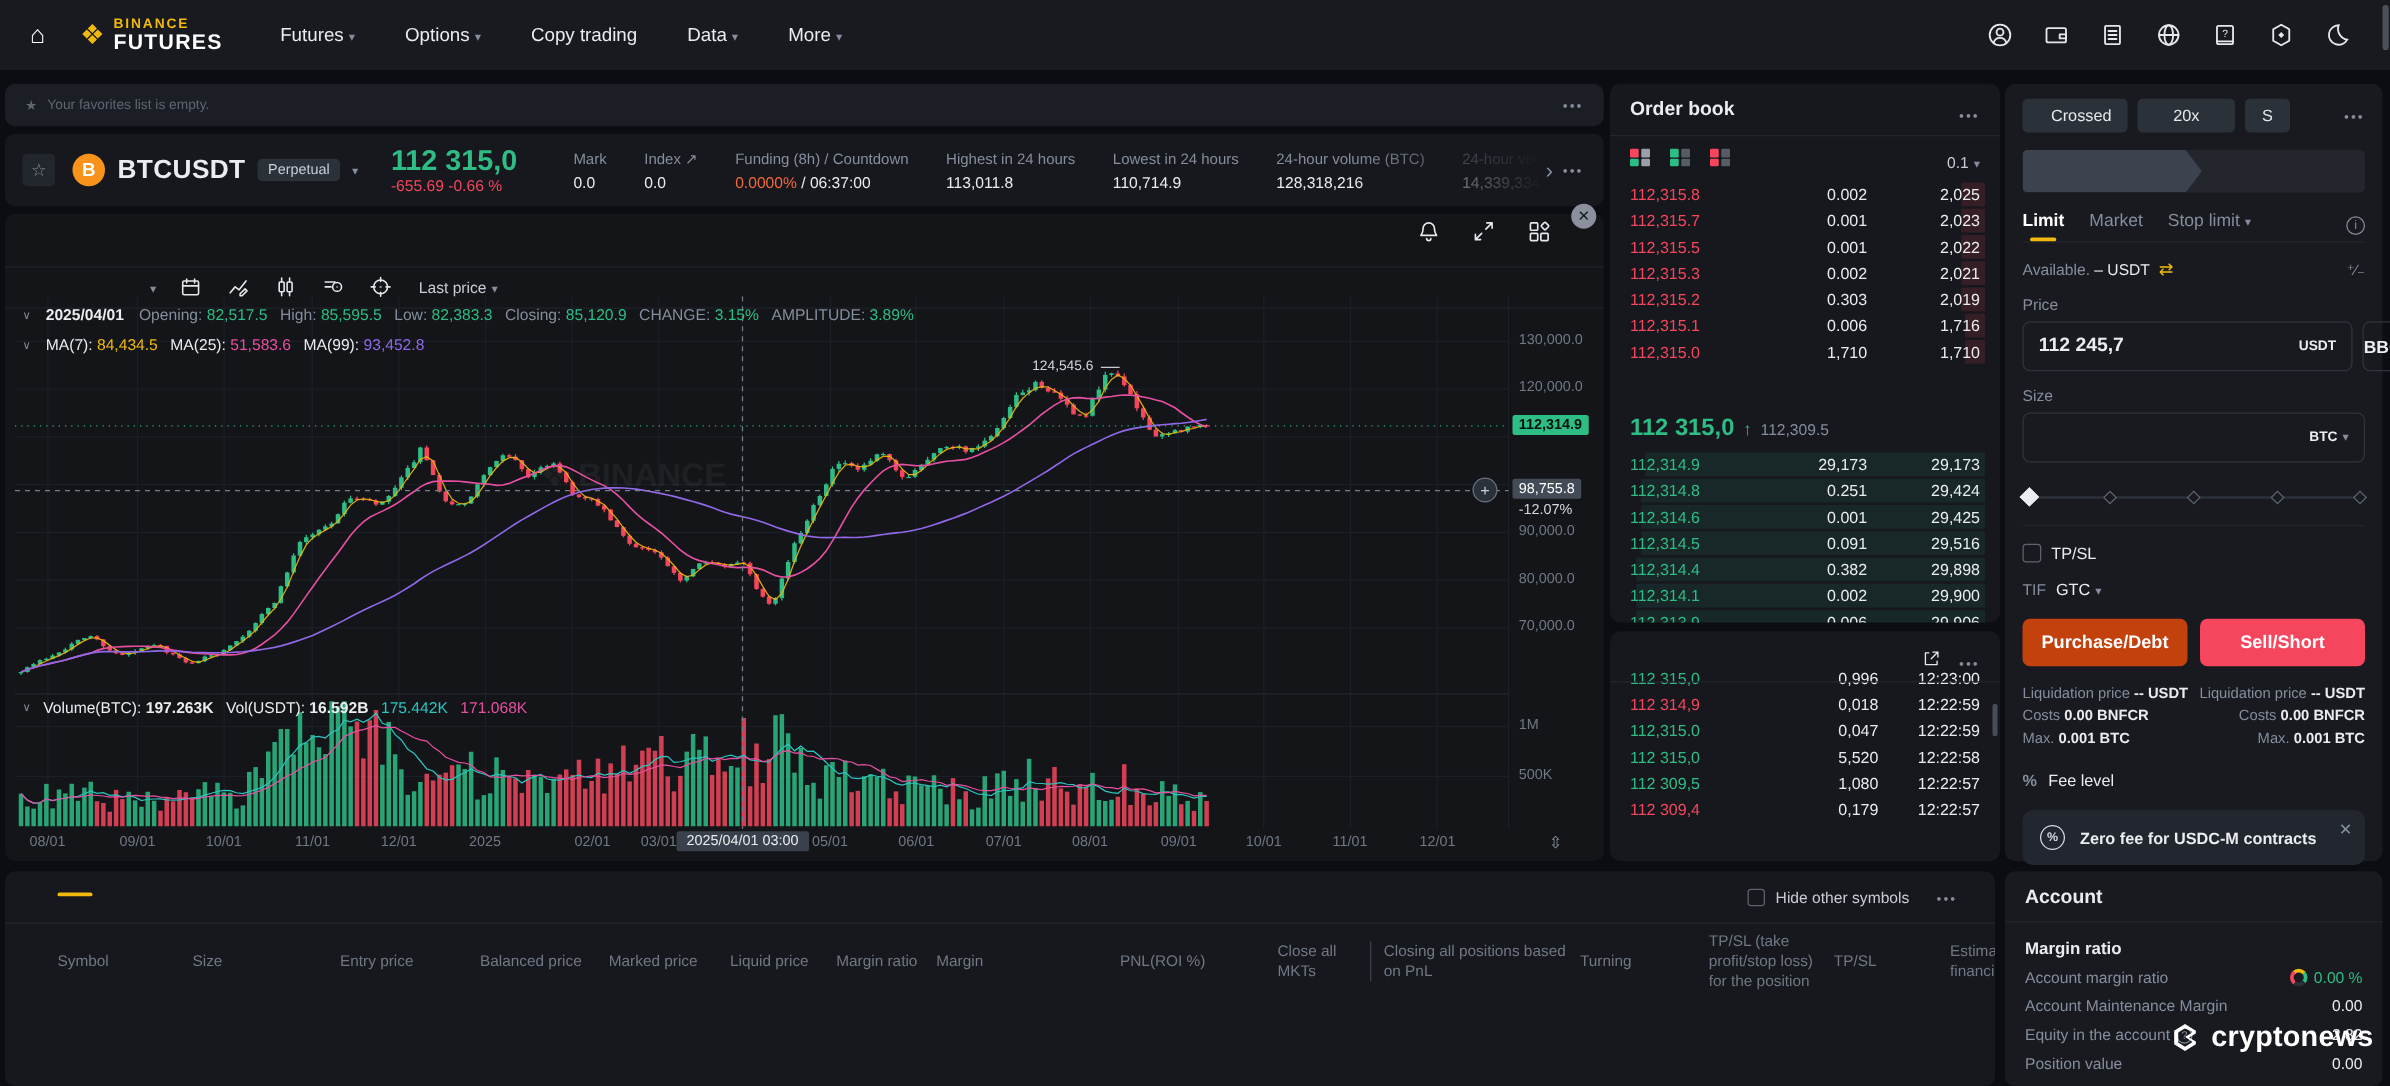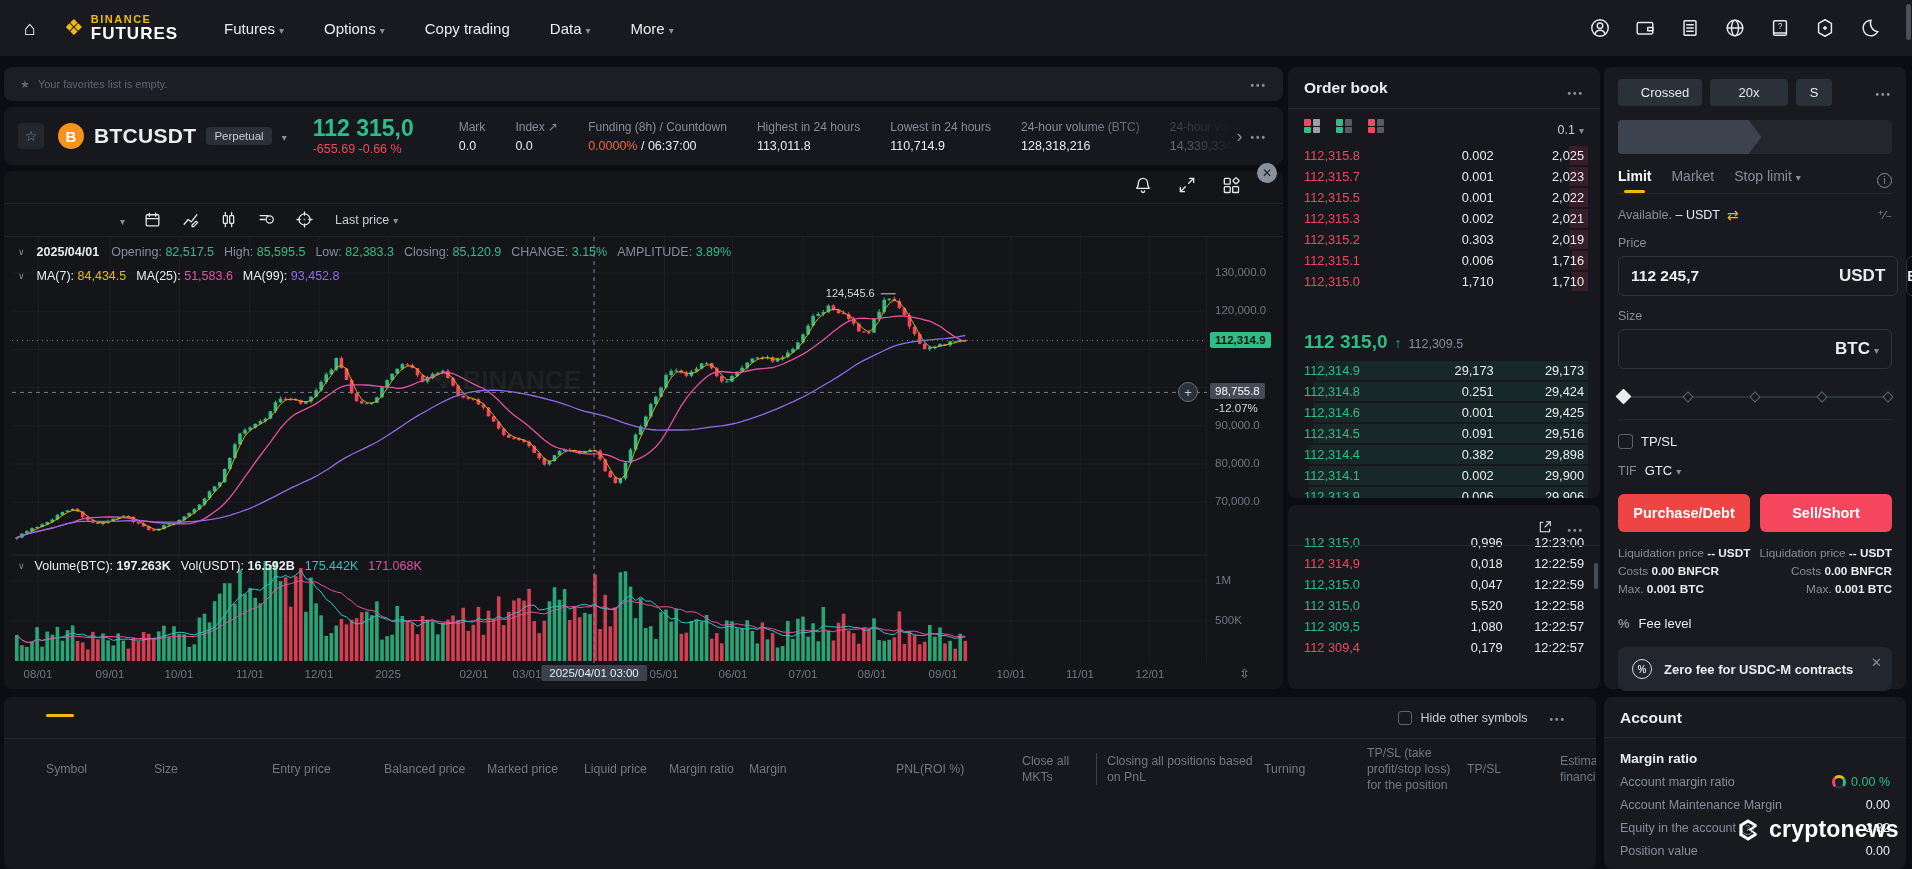--- a/index.html
+++ b/index.html
@@ -56,21 +56,21 @@
 
   
   #chartpanel { left:4px; top:171px; width:1279px; height:518px; background:#131519; overflow:visible; }
   #chart-tabs { position:absolute; left:16px; top:6px; display:flex; gap:26px; }
   #chart-tabs .ctab { font-size:14px; color:#848e9c; padding-bottom:8px; cursor:pointer; position:relative; }
   #chart-tabs .ctab.active { color:#fff; font-weight:bold; }
   #chart-tabs .ctab.active::after { content:""; position:absolute; left:4px; right:4px; bottom:0; height:3px; background:#f0b90b; border-radius:2px; }
   #chart-hicons { position:absolute; right:40px; top:4px; display:flex; gap:22px; }
   #chart-hicons .ni { width:22px; height:22px; cursor:pointer; }
   #chart-close { position:absolute; right:6px; top:-8px; width:20px; height:20px; border-radius:50%; background:#8a919c; color:#16181e; font-size:12px; font-weight:bold; display:flex; align-items:center; justify-content:center; cursor:pointer; z-index:5; }
-  #chart-toolbar { position:absolute; left:0; right:0; top:32px; height:34px; border-top:1px solid #1f232a; border-bottom:1px solid #1f232a; display:flex; align-items:center; padding:0 16px; }
+  #chart-toolbar { position:absolute; left:0; right:0; top:42px; height:34px; border-top:1px solid #1f232a; border-bottom:1px solid #1f232a; display:flex; align-items:center; padding:0 16px; }
   #intervals { display:flex; gap:16px; align-items:center; }
   #intervals .iv { font-size:12.5px; color:#848e9c; cursor:pointer; }
   #intervals .iv.active { color:#fff; font-weight:bold; }
   #chart-toolbar .ticon { width:20px; height:20px; margin-left:18px; cursor:pointer; }
   #chart-toolbar .lastprice { font-size:12.5px; color:#c7cdd6; margin-left:20px; cursor:pointer; }
   #chart-views { position:absolute; right:16px; display:flex; gap:22px; }
   #chart-views .cv { font-size:13px; color:#848e9c; cursor:pointer; }
   #chart-views .cv.active { color:#fff; font-weight:bold; }
   #ohlc-row { position:absolute; left:14px; top:74px; display:flex; gap:12px; font-size:12.5px; z-index:4; align-items:center; }
   #ma-row { position:absolute; left:14px; top:98px; display:flex; gap:12px; font-size:12.5px; z-index:4; align-items:center; }
@@ -141,36 +141,36 @@
   #order-tabs .otab { font-size:14px; color:#848e9c; padding-bottom:9px; position:relative; cursor:pointer; display:flex; align-items:center; }
   #order-tabs .otab.active { color:#fff; font-weight:bold; }
   #order-tabs .otab.active::after { content:""; position:absolute; left:6px; right:6px; bottom:0; height:3px; background:#f0b90b; border-radius:2px; }
   .circle-i { margin-left:auto; width:15px; height:15px; border:1.2px solid #848e9c; border-radius:50%; color:#848e9c; font-size:10px; display:flex; align-items:center; justify-content:center; cursor:pointer; }
   #avail-row { display:flex; align-items:center; margin-top:13px; font-size:12.5px; }
   #avail-row .swap { color:#f0b90b; font-size:14px; margin-left:7px; cursor:pointer; }
   #avail-row .calc { margin-left:auto; color:#848e9c; font-size:12px; cursor:pointer; }
   .flabel { font-size:12.5px; color:#848e9c; margin-top:13px; }
   .finput { margin-top:6px; height:40px; border:1px solid #2e343d; border-radius:6px; display:flex; align-items:center; padding:0 12px; background:transparent; }
   .finput input { background:transparent; border:none; outline:none; color:#eaecef; font-size:15.5px; font-weight:bold; flex:1; min-width:0; font-family:inherit; }
-  .finput .unit { font-size:17px; font-weight:bold; color:#eaecef; white-space:nowrap; cursor:pointer; }
+  .finput .unit { font-size:11px; font-weight:bold; color:#eaecef; white-space:nowrap; cursor:pointer; }
   #price-line { display:flex; gap:8px; margin-top:6px; }
   #price-line .finput { margin-top:0; flex:1; }
   #bbo { width:66px; height:40px; border:1px solid #2e343d; border-radius:6px; display:flex; align-items:center; justify-content:center; font-size:14px; font-weight:bold; cursor:pointer; }
   #slider { margin-top:22px; position:relative; height:12px; }
   #slider .track { position:absolute; left:2px; right:2px; top:5px; height:2px; background:#2b3139; }
   #slider .dot { position:absolute; top:2px; width:8px; height:8px; background:#181a20; border:1px solid #5c6470; transform:rotate(45deg); cursor:pointer; }
   #slider .dot.first { width:11px; height:11px; top:0; background:#eaecef; border-color:#eaecef; }
   #trade .divider { border-top:1px solid #23262d; margin-top:16px; }
   #tpsl-row { display:flex; align-items:center; gap:8px; margin-top:14px; font-size:13px; color:#eaecef; }
   .checkbox { width:15px; height:15px; border:1.5px solid #5c6470; border-radius:3px; cursor:pointer; }
   #tif-row { display:flex; align-items:center; gap:8px; margin-top:14px; font-size:12.5px; }
   #tif-row .tifv { color:#eaecef; font-size:13px; cursor:pointer; }
   #bs-btns { display:flex; gap:10px; margin-top:16px; }
   #bs-btns .bsb { flex:1; height:38px; border-radius:6px; display:flex; align-items:center; justify-content:center; font-size:14.5px; font-weight:bold; color:#fff; cursor:pointer; }
-  #buy-btn { background:#ef4444; }
+  #buy-btn { background:#c2410c; }
   #sell-btn { background:#f6465d; }
   #bs-info { display:flex; margin-top:12px; font-size:11.8px; line-height:18px; }
   #bs-info .col { flex:1; }
   #bs-info .col.r { text-align:right; }
   #bs-info .lab { color:#848e9c; }
   #bs-info .v { color:#eaecef; font-weight:bold; }
   #fee-row { display:flex; align-items:center; gap:9px; margin-top:18px; font-size:13px; }
   #fee-row .pct { color:#848e9c; font-weight:bold; font-size:13px; }
   #banner { margin-top:16px; background:#22262e; border-radius:8px; padding:12px 14px; position:relative; display:flex; align-items:center; gap:10px; }
   #banner .seal { width:22px; text-align:center; }

